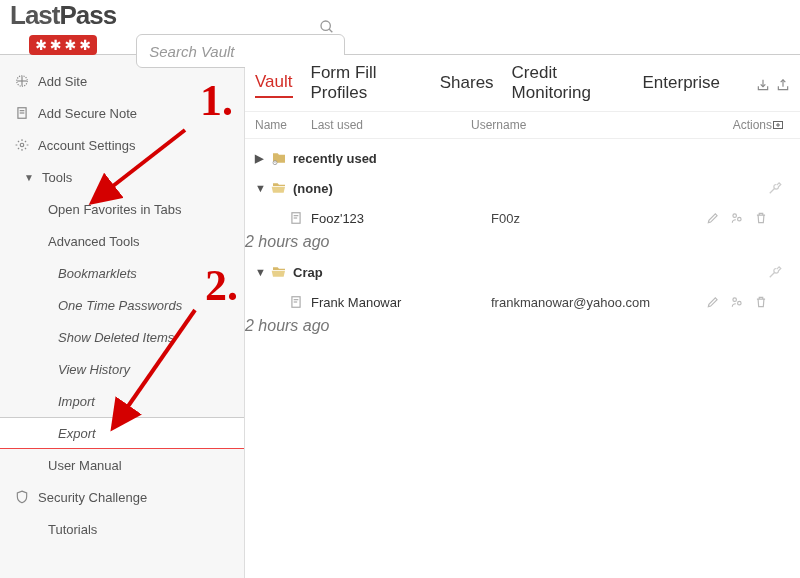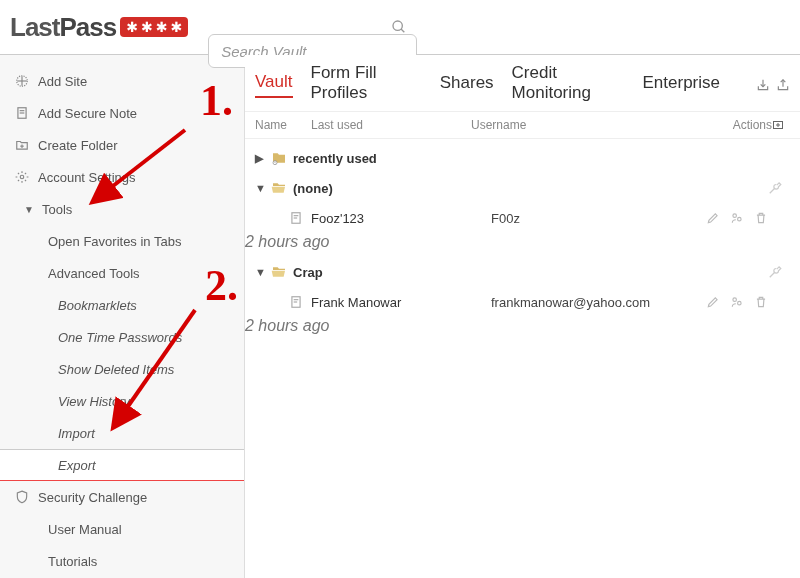--- a/index.html
+++ b/index.html
@@ -1,21 +1,21 @@
 <!DOCTYPE html>
 <html><head>
 <meta charset="utf-8">
 <style>
   * { box-sizing: border-box; }
   html, body { margin:0; padding:0; font-family: "Helvetica Neue", Arial, sans-serif; font-size:13px; color:#333; background:#fff; }
   #app { width:800px; height:578px; position:relative; overflow:hidden; }
 
   
   .header { height:55px; display:flex; align-items:center; padding:0 10px; border-bottom:1px solid #ccc; background:#fff; }
-  .logo { display:flex; align-items:center; gap:4px; }
+  .logo { display:flex; align-items:center; gap:4px;flex-direction:column; }
   .logo-text { font-weight:600; font-size:26px; letter-spacing:-1px; color:#555; }
   .logo-text .last { color:#555; }
   .logo-text .pass { color:#444; }
   .logo-dots { background:#d32d27; border-radius:4px; padding:3px 6px; display:flex; gap:3px; align-items:center; }
   .logo-dots .star { color:#fff; font-size:14px; line-height:1; }
   .search-wrap { margin-left:20px; position:relative; }
   .search-input { width:209px; height:34px; border:1px solid #ccc; border-radius:6px; padding:0 34px 0 12px; font-size:15px; font-style:italic; color:#777; background:#fff; outline:none;margin-top:48px; }
   .search-input::placeholder { color:#999; font-style:italic; }
   .search-icon { position:absolute; right:10px; top:50%; transform:translateY(-50%); color:#aaa; }
 
@@ -114,30 +114,20 @@
               <rect x="5" y="3" width="14" height="18"></rect>
               <line x1="8" y1="8" x2="16" y2="8"></line>
               <line x1="8" y1="12" x2="16" y2="12"></line>
             </svg>
           </span>
         <span class="lbl">Add Secure Note</span>
       </div>
       <div class="side-row">
         <span class="si">
             <svg width="14" height="14" viewBox="0 0 24 24" fill="none" stroke="#888" stroke-width="2">
-              <path d="M3 6h6l2 2h10v11H3z"></path>
-              <line x1="12" y1="11" x2="12" y2="17"></line>
-              <line x1="9" y1="14" x2="15" y2="14"></line>
-            </svg>
-          </span>
-        <span class="lbl">Create Folder</span>
-      </div>
-      <div class="side-row">
-        <span class="si">
-            <svg width="14" height="14" viewBox="0 0 24 24" fill="none" stroke="#888" stroke-width="2">
               <circle cx="12" cy="12" r="3"></circle>
               <path d="M12 2v3M12 19v3M4 12H1M23 12h-3M5 5l2 2M17 17l2 2M5 19l2-2M17 7l2-2"></path>
             </svg>
           </span>
         <span class="lbl">Account Settings</span>
       </div>
       <div class="side-row indent-1">
         <span class="tri">▼</span>
         <span class="lbl">Tools</span>
       </div>
@@ -158,30 +148,30 @@
       </div>
       <div class="side-row indent-3">
         <span class="lbl">View History</span>
       </div>
       <div class="side-row indent-3">
         <span class="lbl">Import</span>
       </div>
       <div class="side-row indent-3 selected">
         <span class="lbl">Export</span>
       </div>
+      <div class="side-row indent-2">
+        <span class="lbl">User Manual</span>
+      </div>
       <div class="side-row">
         <span class="si">
             <svg width="14" height="14" viewBox="0 0 24 24" fill="none" stroke="#888" stroke-width="2">
               <path d="M12 2l8 3v6c0 5-3 9-8 11-5-2-8-6-8-11V5z"></path>
             </svg>
           </span>
         <span class="lbl">Security Challenge</span>
-      </div>
-      <div class="side-row indent-2">
-        <span class="lbl">User Manual</span>
       </div>
       <div class="side-row indent-2">
         <span class="lbl">Tutorials</span>
       </div>
       <div class="side-row">
         
         
       </div>
     </div>
 

